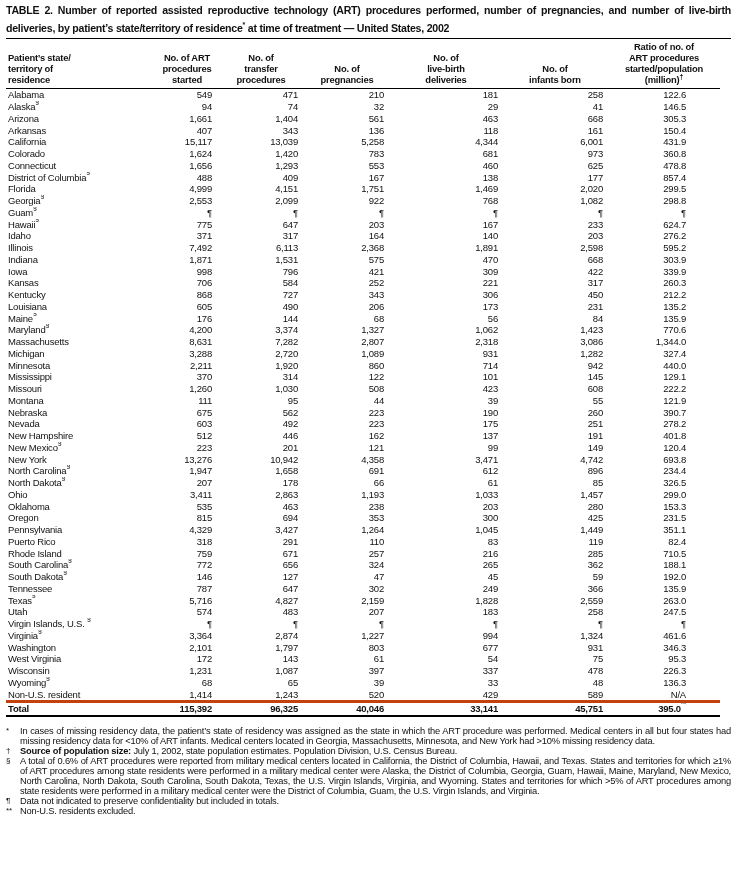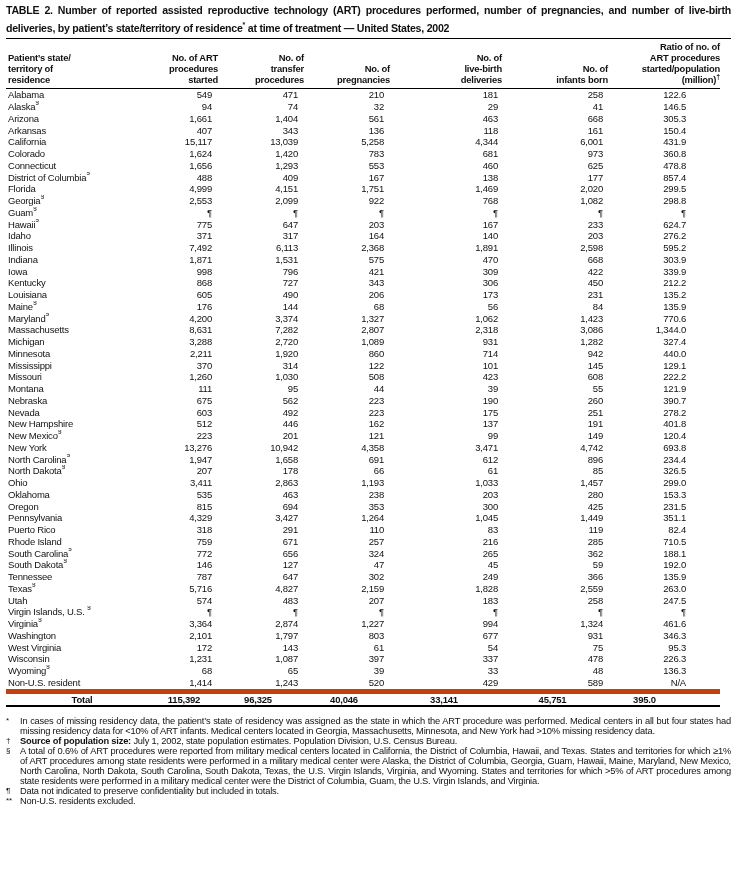--- a/index.html
+++ b/index.html
@@ -17,41 +17,41 @@
   .title sup { font-size: 7px; }
   .title-rule { border-top: 1.3px solid #000; margin-top: 3px; }
 
   table { border-collapse: collapse; table-layout: fixed; width: 714px; margin-top: 2px; }
   col.c1 { width: 150px; } col.c2 { width: 62px; } col.c3 { width: 86px; }
   col.c4 { width: 86px; }  col.c5 { width: 112px; } col.c6 { width: 106px; }
   col.c7 { width: 112px; }
 
   th {
     font-size: 9.4px; font-weight: bold; letter-spacing: -0.2px;
-    vertical-align: bottom; text-align: right; padding: 0 0 3px 0;
+    vertical-align: bottom; text-align: center; padding: 0 0 3px 0;
     white-space: pre-line; line-height: 11.2px;
     border-bottom: 1.5px solid #000;
   }
   th.state-h { text-align: left; padding-left: 2px; }
   th sup { font-size: 7px; line-height: 0; }
   th .hd { white-space: pre-line; }
 
   td {
     font-size: 9.5px; letter-spacing: -0.2px; line-height: 11.75px;
     height: 11.75px; padding: 0; text-align: right; overflow: hidden;
   }
   td.state { text-align: left; padding-left: 2px; white-space: nowrap; }
   td sup { font-size: 7px; line-height: 0; position: relative; top: -2px; }
   td:nth-child(2) { padding-right: 6px; }
   td:nth-child(3) { padding-right: 6px; }
   td:nth-child(4) { padding-right: 6px; }
   td:nth-child(5) { padding-right: 4px; }
   td:nth-child(6) { padding-right: 5px; }
   td:nth-child(7) { padding-right: 34px; }
-  tr.total-row td { font-weight: bold; border-top: 5px solid #c2410c; border-bottom: 2.5px solid #000; text-align: center; }
+  tr.total-row td { font-weight: bold; border-top: 3px solid #c2410c; border-bottom: 2.5px solid #000; }
 
   .footnotes {
     margin-top: 9px; font-size: 9.3px; line-height: 10px;
     letter-spacing: -0.2px; text-align: justify; width: 725px;
   }
   .fn { padding-left: 14px; }
   .fn-marker {
     display: inline-block; width: 14px; margin-left: -14px;
     font-size: 8px; vertical-align: top; text-align: left;
   }
@@ -240,20 +240,29 @@
         <tr>
           <td class="state">Iowa</td>
           <td>998</td>
           <td>796</td>
           <td>421</td>
           <td>309</td>
           <td>422</td>
           <td>339.9</td>
         </tr>
         <tr>
+          <td class="state">Kansas</td>
+          <td>706</td>
+          <td>584</td>
+          <td>252</td>
+          <td>221</td>
+          <td>317</td>
+          <td>260.3</td>
+        </tr>
+        <tr>
           <td class="state">Kentucky</td>
           <td>868</td>
           <td>727</td>
           <td>343</td>
           <td>306</td>
           <td>450</td>
           <td>212.2</td>
         </tr>
         <tr>
           <td class="state">Louisiana</td>

